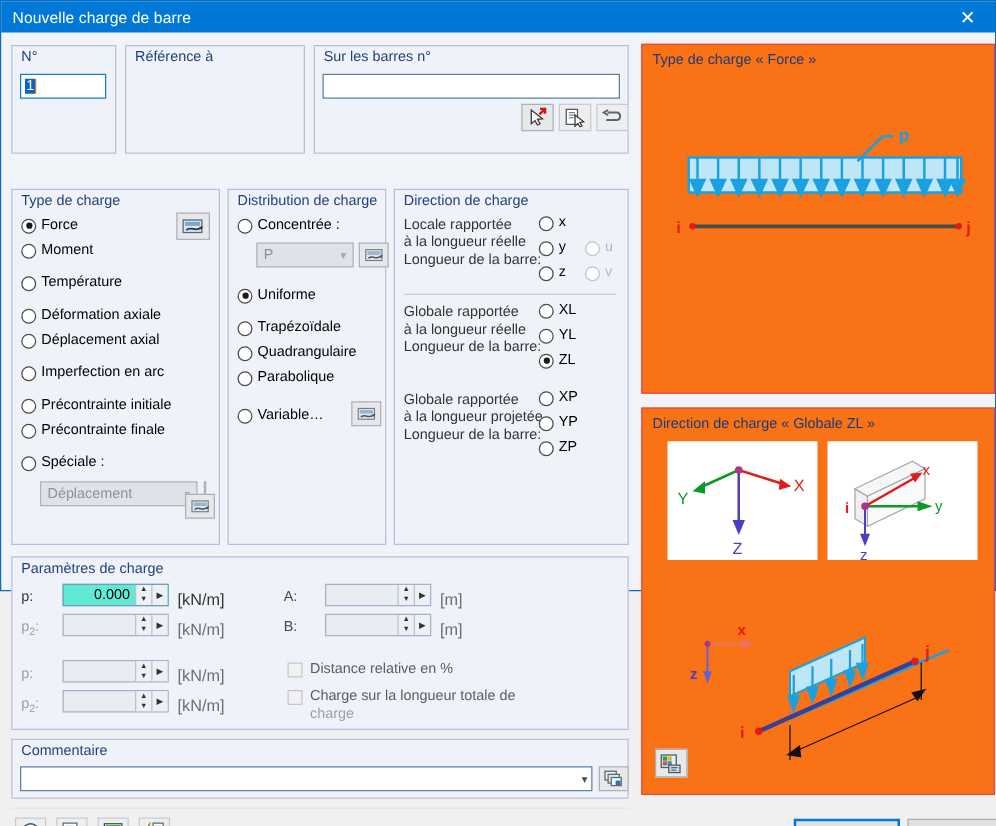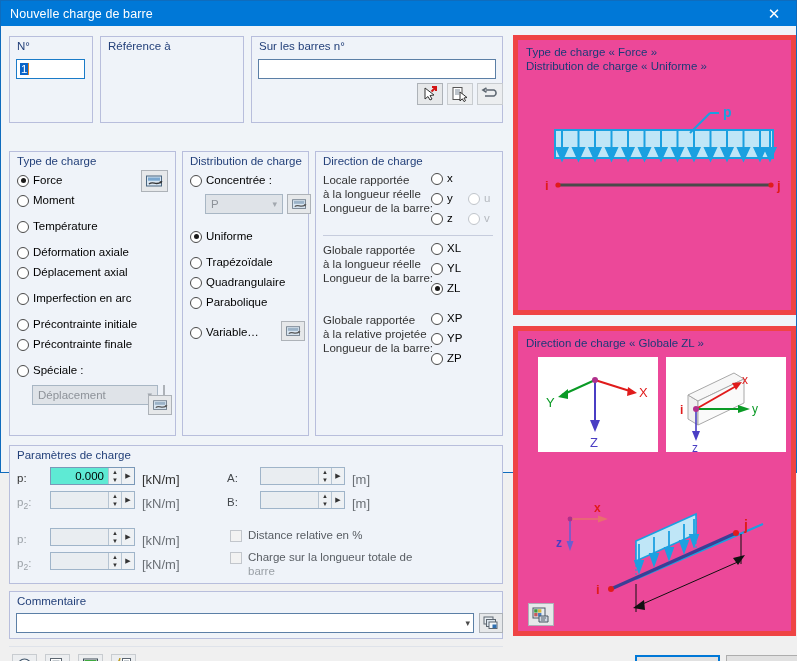--- a/index.html
+++ b/index.html
@@ -93,21 +93,21 @@
   .ibtn{position:absolute;box-sizing:border-box;border:1px solid #adb2b8;background:#e6e8ea;
     display:flex;align-items:center;justify-content:center;cursor:pointer;}
   .ibtn.flat{border-color:#c8ccd0;background:#eceef0;}
 
   
   .hline{position:absolute;height:1px;background:#c6ccdd;}
 
   
   .prev{
     position:absolute;box-sizing:border-box;
-    border:5px solid #ef4444;background:#ec4899;
+    border:1px solid #ef4444;background:#f97316;
   }
   .prev .ptxt{position:absolute;color:#1b3a78;font-size:11.5px;white-space:nowrap;}
   .btn{
     position:absolute;box-sizing:border-box;height:23px;
     display:flex;align-items:center;justify-content:center;
     font-size:11.5px;background:#e1e1e1;border:1px solid #adadad;cursor:pointer;
   }
   .btn.def{border:2px solid #0078d7;background:#e1e1e1;}
   .sep{position:absolute;background:#dfe3ea;}
   svg{display:block;}
@@ -323,21 +323,21 @@
           <div class="rad" style="left:115px;top:93px;">
             <span class="rdot"></span>
             <span class="lbl">YL</span>
           </div>
           <div class="rad on" style="left:115px;top:113px;">
             <span class="rdot"></span>
             <span class="lbl">ZL</span>
           </div>
 
           <div class="plabel" style="left:7px;top:145px;">Globale rapportée</div>
-          <div class="plabel" style="left:7px;top:159px;">à la relative projetée</div>
+          <div class="plabel" style="left:7px;top:159px;">à la longueur projetée</div>
           <div class="plabel" style="left:7px;top:173px;">Longueur de la barre:</div>
           <div class="rad" style="left:115px;top:143px;">
             <span class="rdot"></span>
             <span class="lbl">XP</span>
           </div>
           <div class="rad" style="left:115px;top:163px;">
             <span class="rdot"></span>
             <span class="lbl">YP</span>
           </div>
           <div class="rad" style="left:115px;top:183px;">
@@ -418,21 +418,21 @@
           <div class="unit" style="left:342px;top:33px;color:#6a6f75;">[m]</div>
 
           <div class="chk" style="left:220px;top:66px;">
             <span class="cbox"></span>
             <span class="lbl">Distance relative en %</span>
           </div>
           <div class="chk" style="left:220px;top:88px;">
             <span class="cbox"></span>
             <span class="lbl">Charge sur la longueur totale de</span>
           </div>
-          <div class="plabel" style="left:238px;top:102px;color:#9aa0a6;">barre</div>
+          <div class="plabel" style="left:238px;top:102px;color:#9aa0a6;">charge</div>
         </div>
       </div>
 
       <div class="grp" style="left:8px;top:565px;width:494px;height:48px;">
         <div class="cap">Commentaire</div>
         <div class="inner">
           <div class="tfield" style="left:6px;top:4px;width:458px;height:20px;border-color:#5b7fa6;">
             <span></span>
             <span style="margin-left:auto;color:#4a4a4a;font-size:9px;">▾</span>
           </div>
@@ -474,21 +474,20 @@
           <rect x="7.5" y="1.5" width="8" height="12.5" fill="#fff" stroke="#5c6670" stroke-width="1"></rect>
           <path d="M9 4h5M9 6.3h5M9 8.6h5M9 11h5" stroke="#8d98a3" stroke-width="1"></path>
         </svg>
       </div>
     </div>
 
     <div class="rightcol">
 
       <div class="prev" style="left:3px;top:9px;width:283px;height:280px;">
         <div class="ptxt" style="left:8px;top:6px;">Type de charge « Force »</div>
-        <div class="ptxt" style="left:8px;top:20px;">Distribution de charge « Uniforme »</div>
         <svg width="283" height="200" viewBox="0 0 283 200" style="position:absolute;left:0;top:50px;">
 
           <rect x="37" y="40" width="218" height="28" fill="#bfe6f7" stroke="#1ba0e0" stroke-width="2"></rect>
           <g stroke="#1ba0e0" stroke-width="2" fill="#1ba0e0">
             <g>
                 <line x1="44" y1="40" x2="44" y2="62"></line>
                 <path d="M38.5 58 L49.5 58 L44 70 Z"></path>
               </g>
             <g>
                 <line x1="60.5" y1="40" x2="60.5" y2="62"></line>

